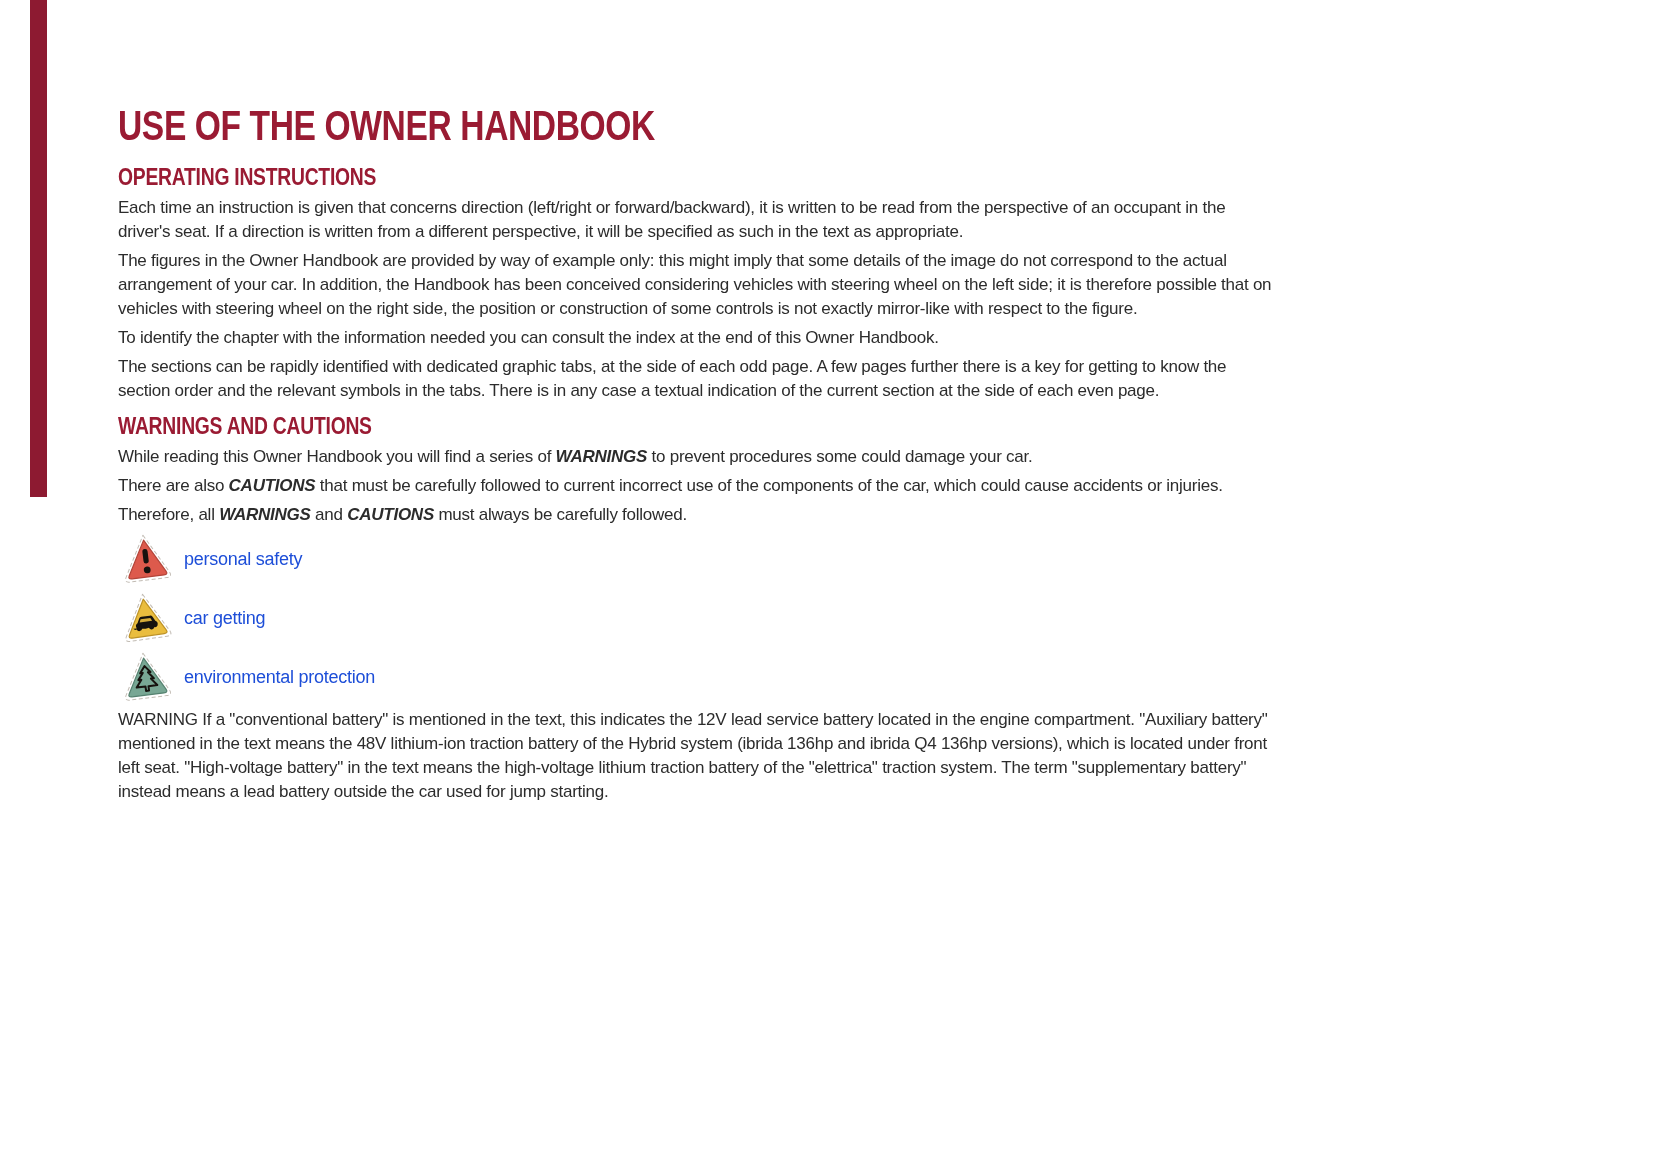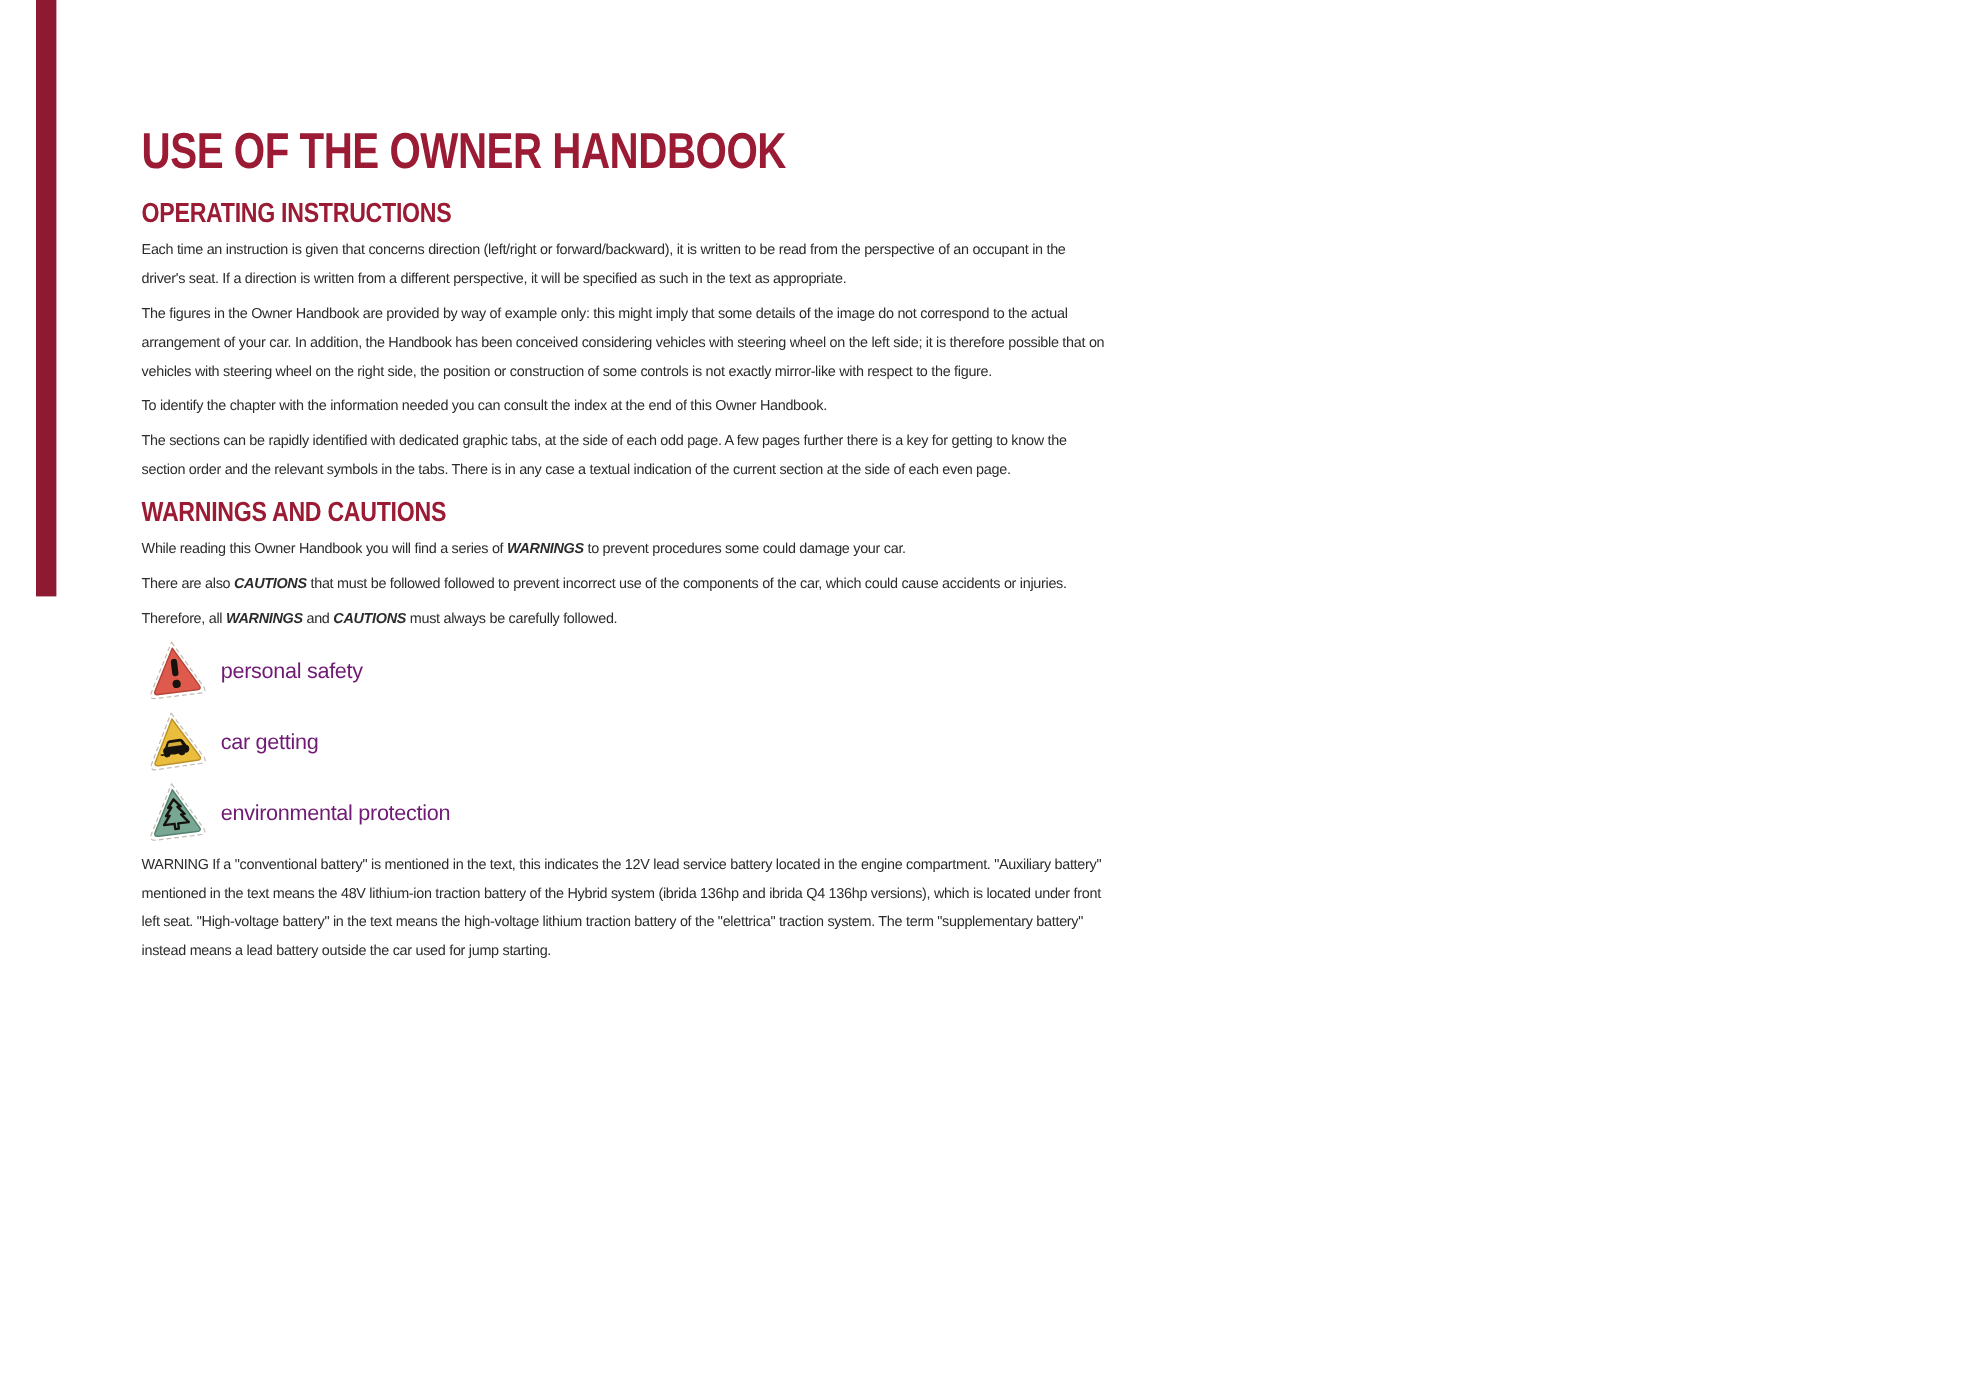--- a/index.html
+++ b/index.html
@@ -45,38 +45,38 @@
     font-weight: bold;
     color: #9a1b33;
     letter-spacing: -0.3px;
     transform: scaleX(0.84);
     transform-origin: left center;
     white-space: nowrap;
   }
 
   p.body {
     margin: 0 0 5px 0;
-    font-size: 12px;
+    font-size: 17px;
     line-height: 24px;
     letter-spacing: -0.25px;
     white-space: pre-line;
   }
   p.body b { font-weight: bold; font-style: italic; }
 
   .symbol-row {
     display: flex;
     align-items: center;
     gap: 10px;
     margin: 5px 0 4px 0;
     height: 54px;
   }
   .symbol-label {
     font-size: 18px;
     letter-spacing: -0.25px;
-    color: #701a75;
+    color: #1d4ed8;
   }
   .symbol-icon { flex: 0 0 auto; }
 </style>
 </head>
 <body>
 
 <div class="page">
 
   <div class="side-accent"></div>
 
@@ -91,21 +91,21 @@
     <p class="body">The figures in the Owner Handbook are provided by way of example only: this might imply that some details of the image do not correspond to the actual
 arrangement of your car. In addition, the Handbook has been conceived considering vehicles with steering wheel on the left side; it is therefore possible that on
 vehicles with steering wheel on the right side, the position or construction of some controls is not exactly mirror-like with respect to the figure.</p>
     <p class="body">To identify the chapter with the information needed you can consult the index at the end of this Owner Handbook.</p>
     <p class="body">The sections can be rapidly identified with dedicated graphic tabs, at the side of each odd page. A few pages further there is a key for getting to know the
 section order and the relevant symbols in the tabs. There is in any case a textual indication of the current section at the side of each even page.</p>
 
     <h2 class="section-heading">WARNINGS AND CAUTIONS</h2>
 
     <p class="body"><span>While reading this Owner Handbook you will find a series of </span><b>WARNINGS</b><span> to prevent procedures some could damage your car.</span></p>
-    <p class="body"><span>There are also </span><b>CAUTIONS</b><span> that must be followed followed to prevent incorrect use of the components of the car, which could cause accidents or injuries.</span></p>
+    <p class="body"><span>There are also </span><b>CAUTIONS</b><span> that must be carefully followed to current incorrect use of the components of the car, which could cause accidents or injuries.</span></p>
     <p class="body"><span>Therefore, all </span><b>WARNINGS</b><span> and </span><b>CAUTIONS</b><span> must always be carefully followed.</span></p>
 
     <div class="symbol-row">
       <svg class="symbol-icon" width="56" height="54" viewBox="0 0 56 54">
         <g transform="rotate(-7 28 28)">
           <path d="M28 3 L50 43 Q52.5 48 46.5 48 L9.5 48 Q3.5 48 6 43 Z" fill="#ffffff" stroke="#c2bcb4" stroke-width="1" stroke-dasharray="4 2.5" stroke-linejoin="round"></path>
           <path d="M28 8 L46.5 41.5 Q48.5 45 44 45 L12 45 Q7.5 45 9.5 41.5 Z" stroke="#b34438" stroke-width="1.2" stroke-linejoin="round" fill="#dd5a4c"></path>
           <rect x="25.4" y="17" width="5.2" height="14.5" rx="2.6" fill="#16120e"></rect>
           <circle cx="28" cy="38" r="3.4" fill="#16120e"></circle>
         </g>

